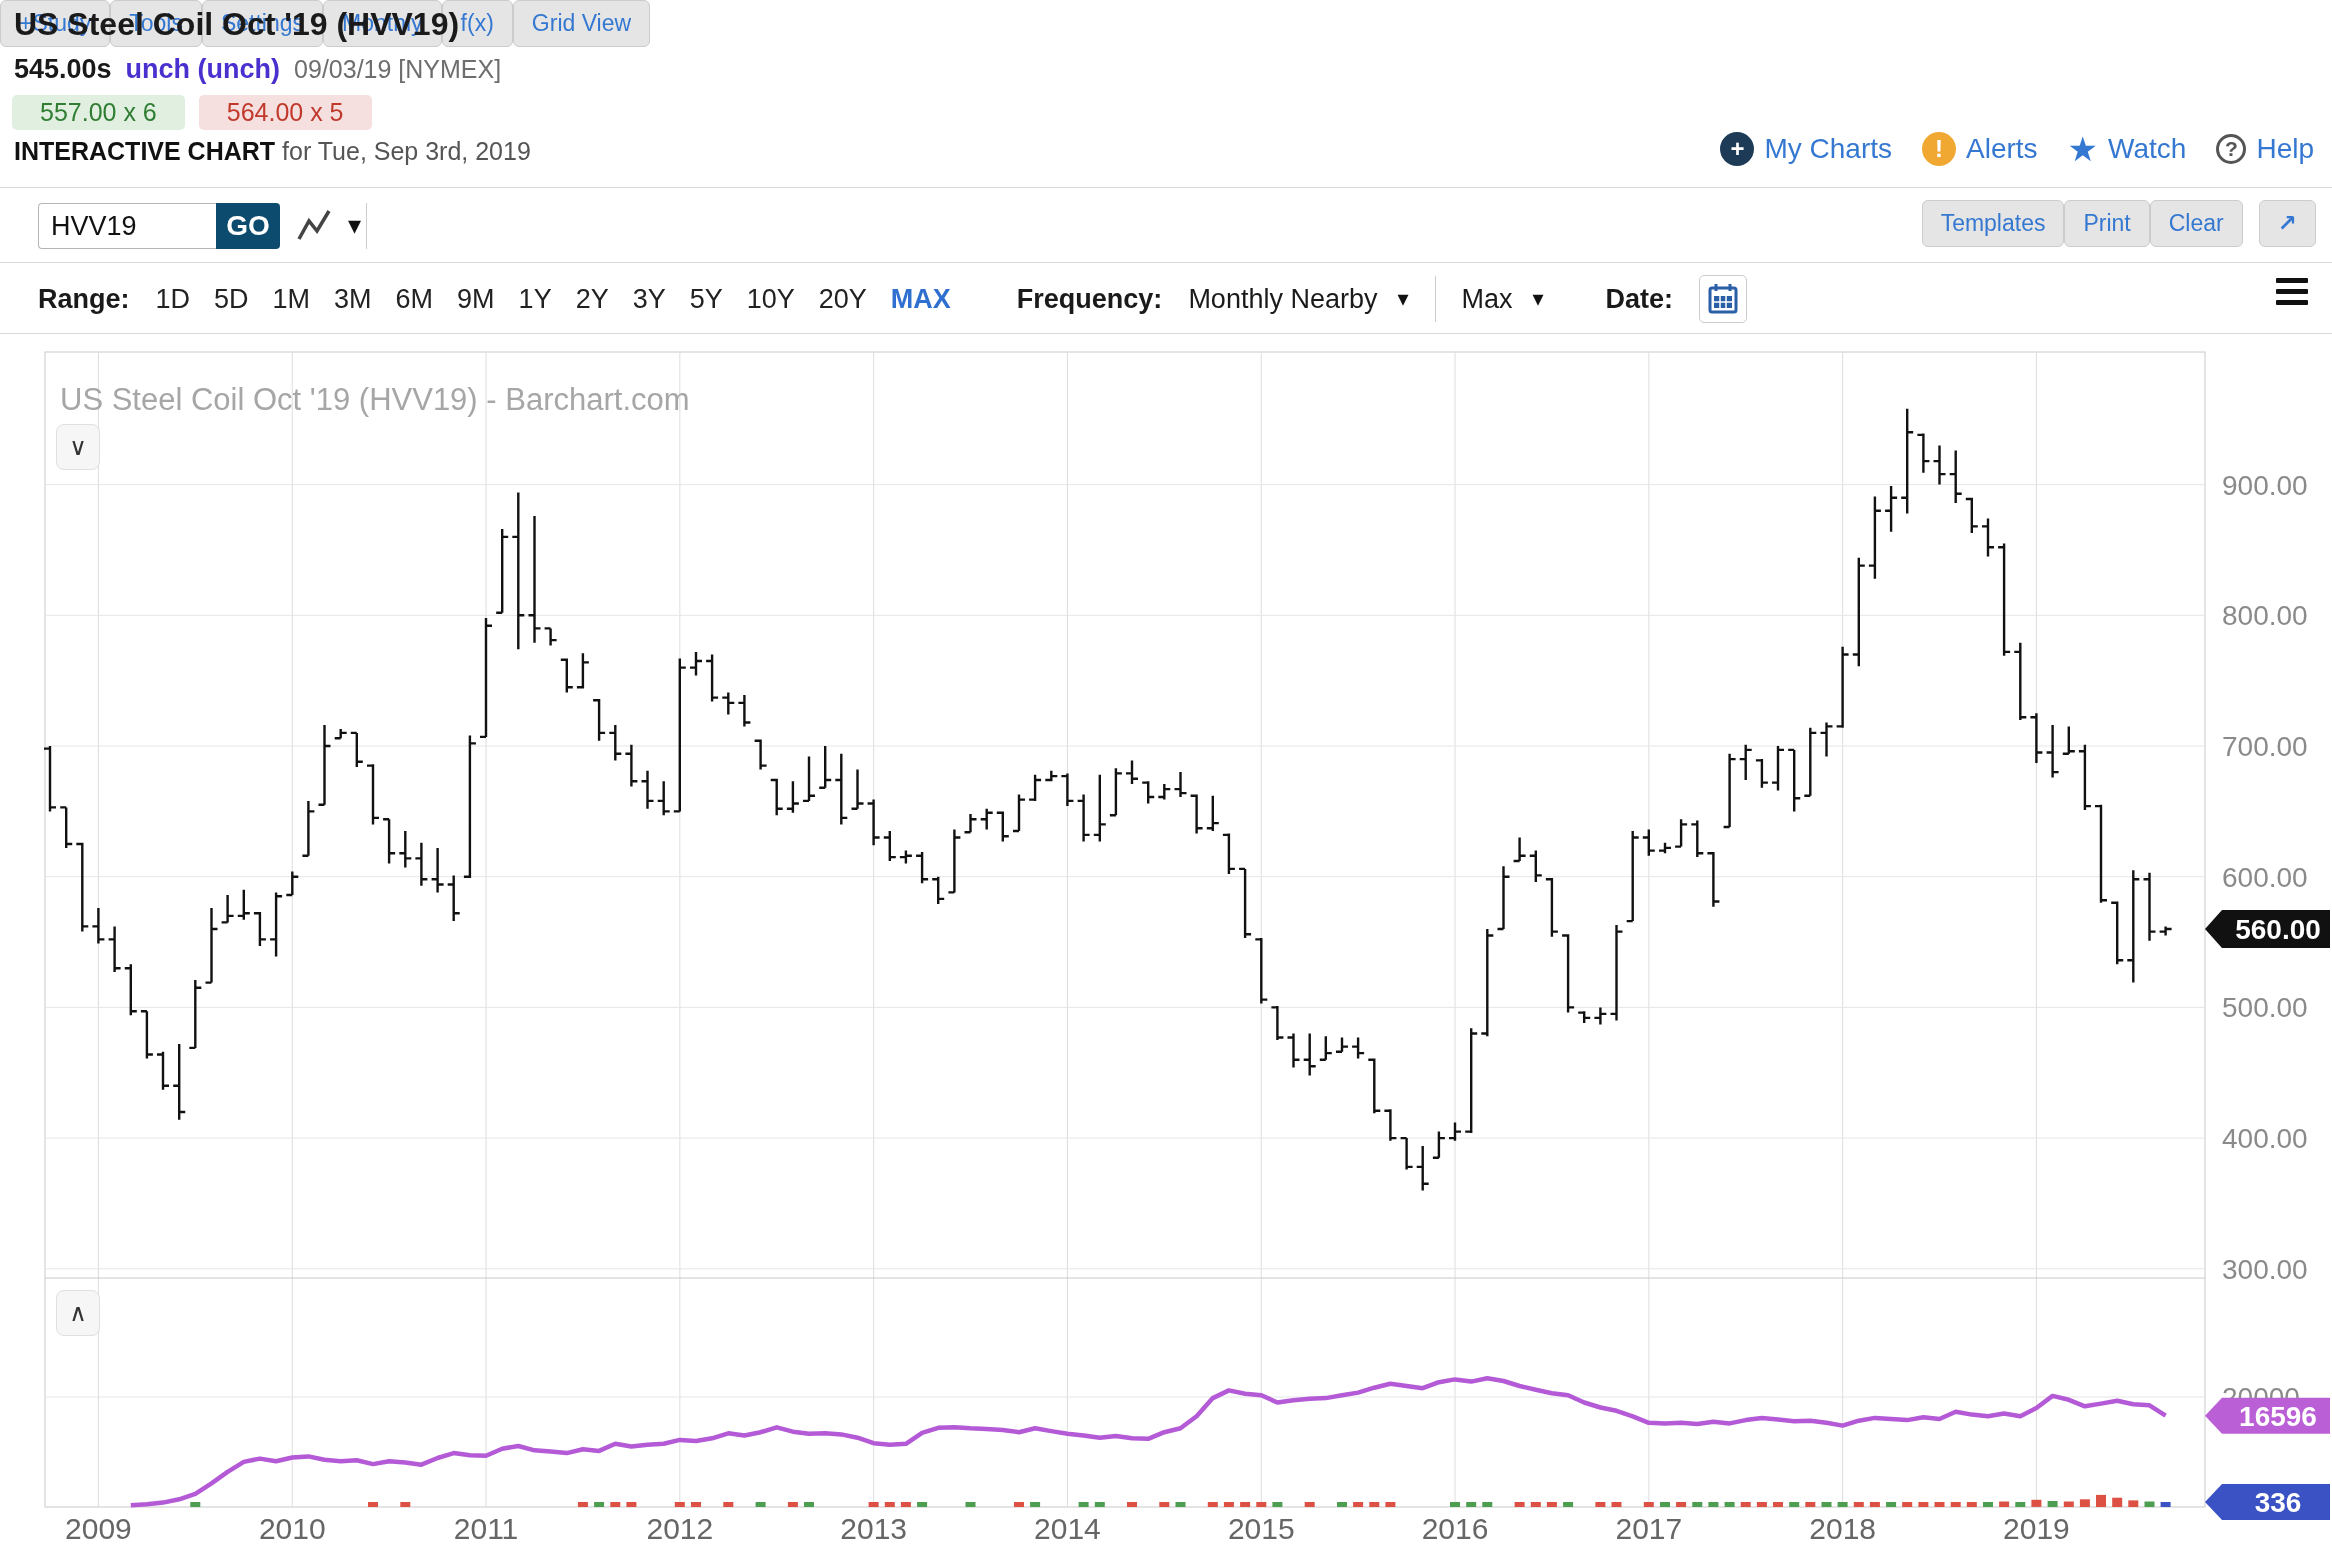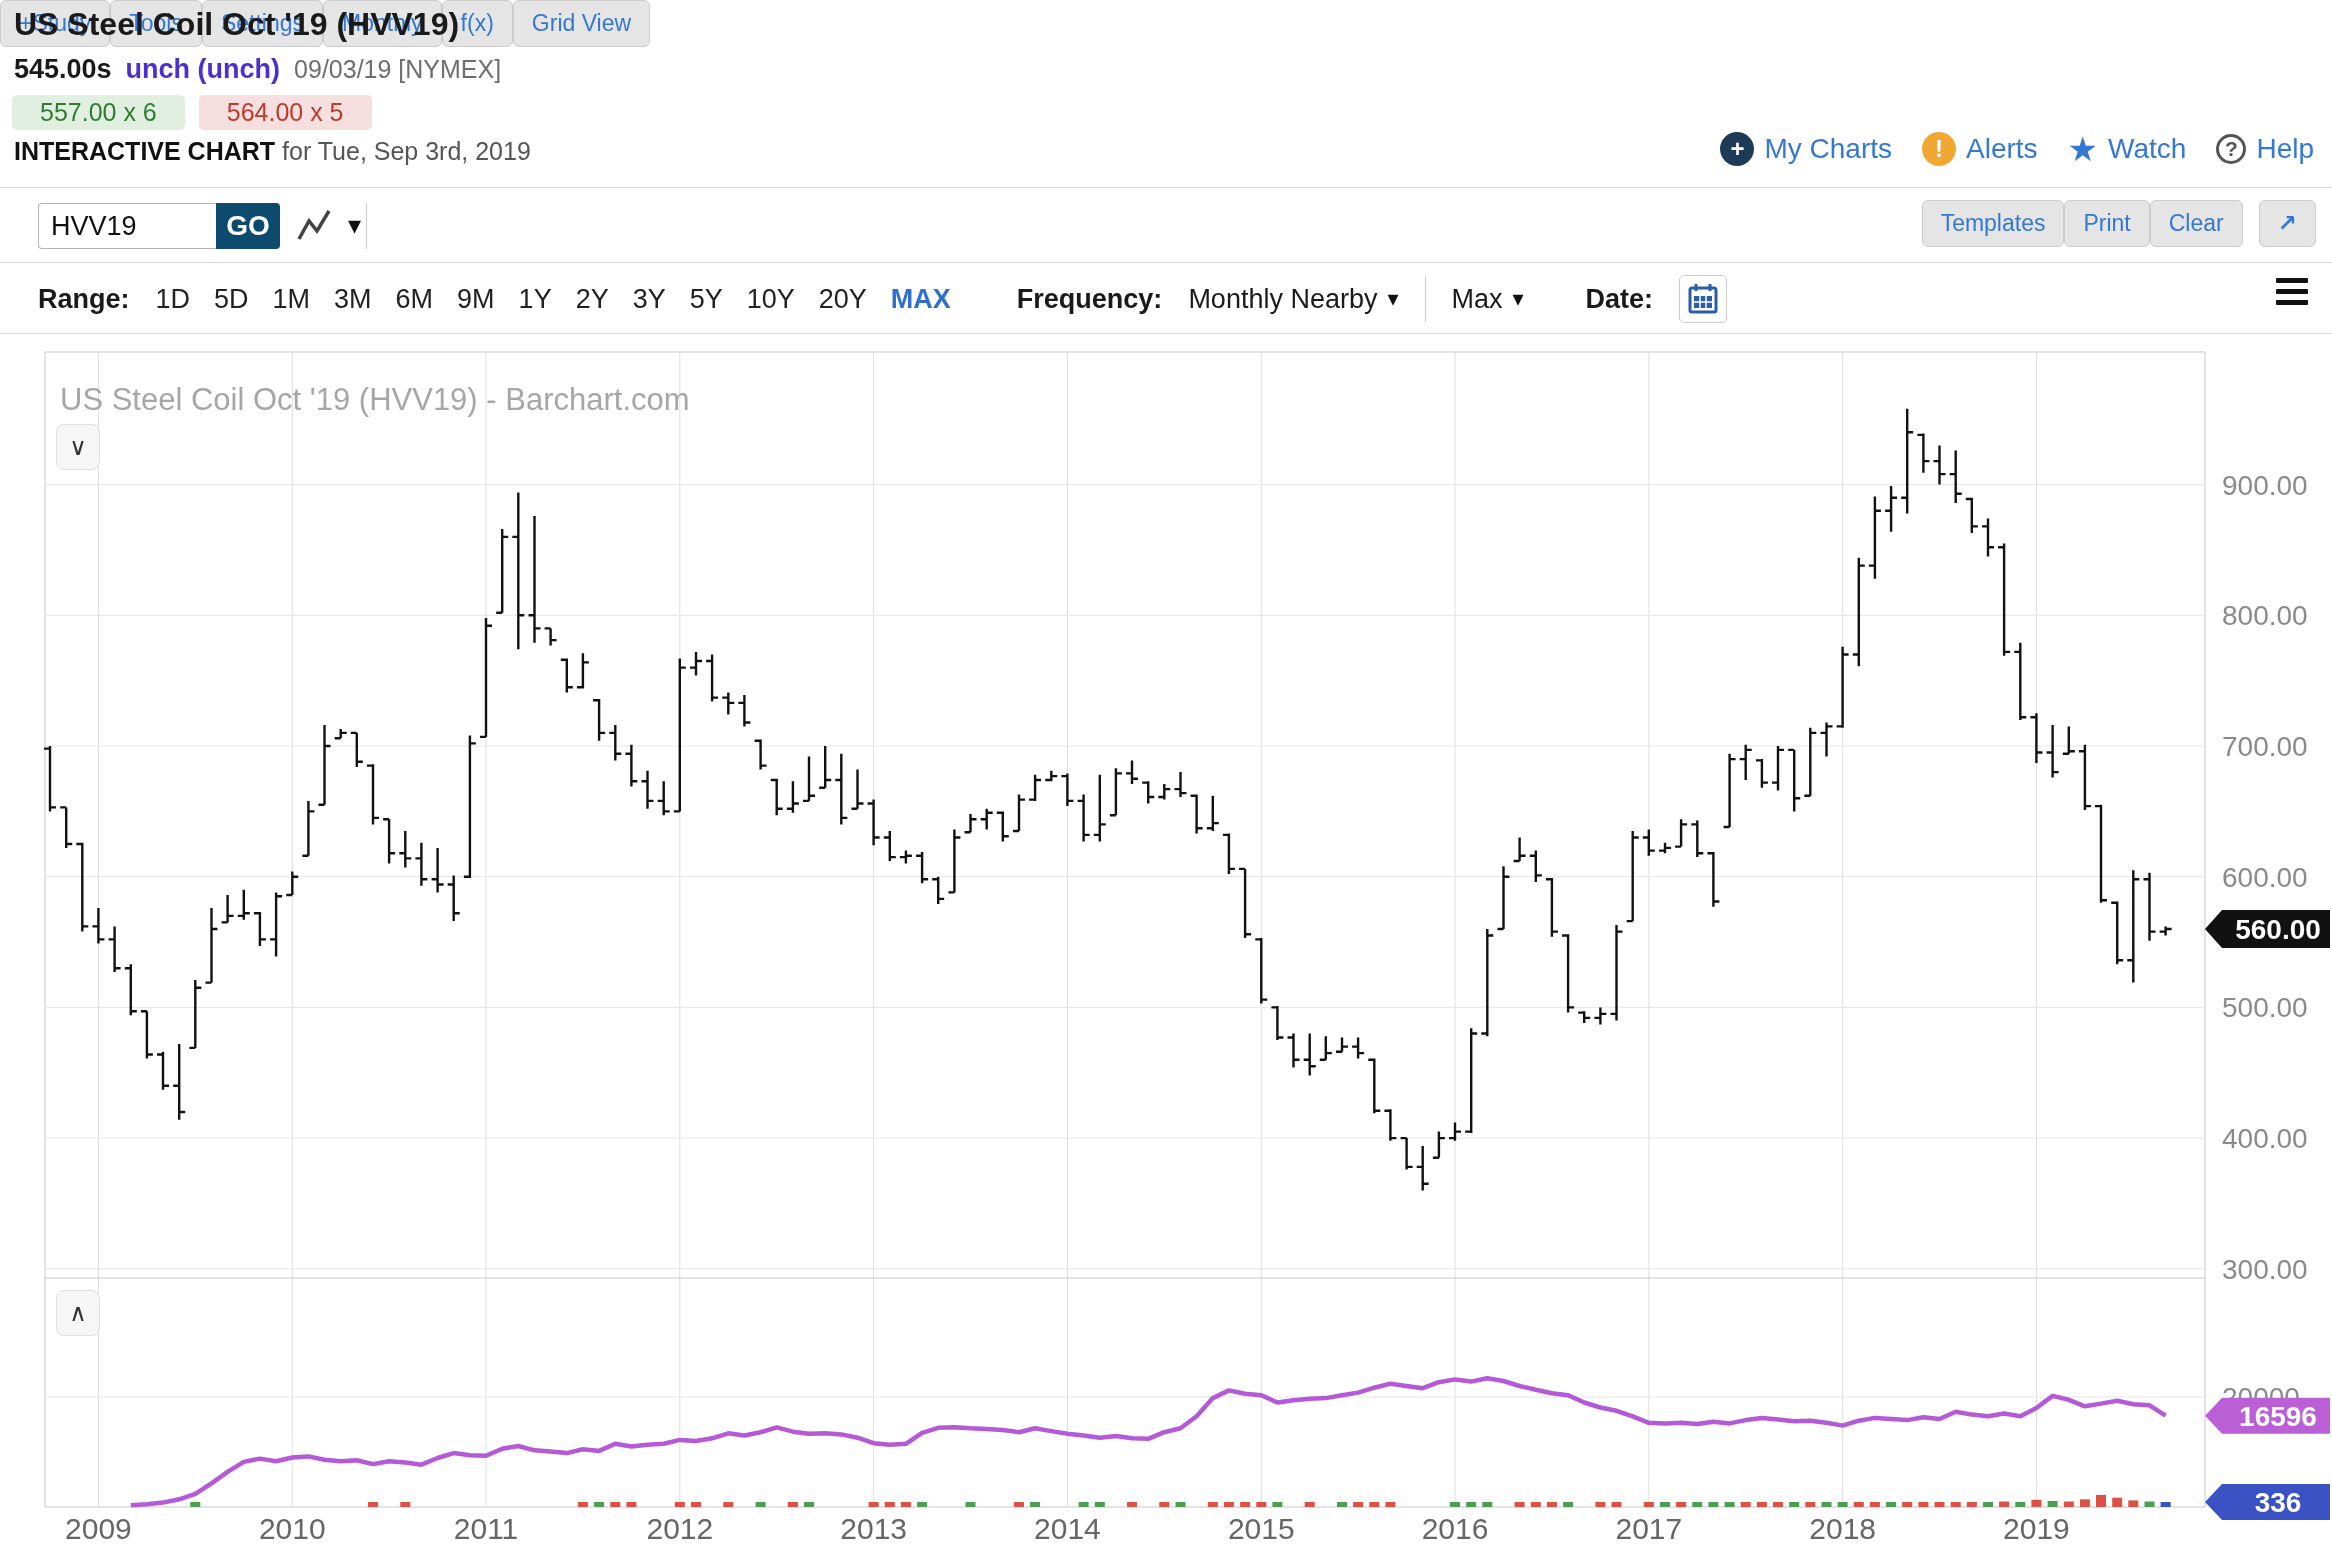--- a/index.html
+++ b/index.html
@@ -39,21 +39,21 @@
   #tb-left { left:388px; top:200px; }
   #tb-right { right:16px; top:200px; }
   .tbtn { font-size:23px; color:#3578d1; background:#e5e5e5; border:1px solid #ccc; border-radius:6px;
           padding:9px 18px; cursor:pointer; font-family:inherit; }
   
   #range-row { left:38px; top:275px; display:flex; align-items:center; gap:26px; font-size:27px; }
   .blabel { font-weight:bold; }
   #ranges { display:flex; gap:24px; }
   .rlink { color:#222; cursor:pointer; }
   .rlink.active { color:#2f6fd0; font-weight:bold; }
-  .ddown { display:flex; align-items:center; gap:10px; cursor:pointer; }
+  .ddown { display:flex; align-items:center; gap:20px; cursor:pointer; }
   .caret { font-size:22px; color:#111; }
   #datebtn { width:48px; height:48px; border:1px solid #ccc; border-radius:5px; background:#fff;
              display:flex; align-items:center; justify-content:center; cursor:pointer; }
   #menu-btn { right:24px; top:278px; display:flex; flex-direction:column; gap:6px; cursor:pointer; }
   #menu-btn div { width:32px; height:5px; background:#111; border-radius:1px; }
   
   #chart-wrap { left:0; top:348px; width:2332px; height:1204px; }
   .collapse-btn { width:44px; height:46px; background:#f6f6f6; border:1px solid #e0e0e0;
                   border-radius:8px; display:flex; align-items:center; justify-content:center;
                   font-size:24px; color:#333; cursor:pointer; }

